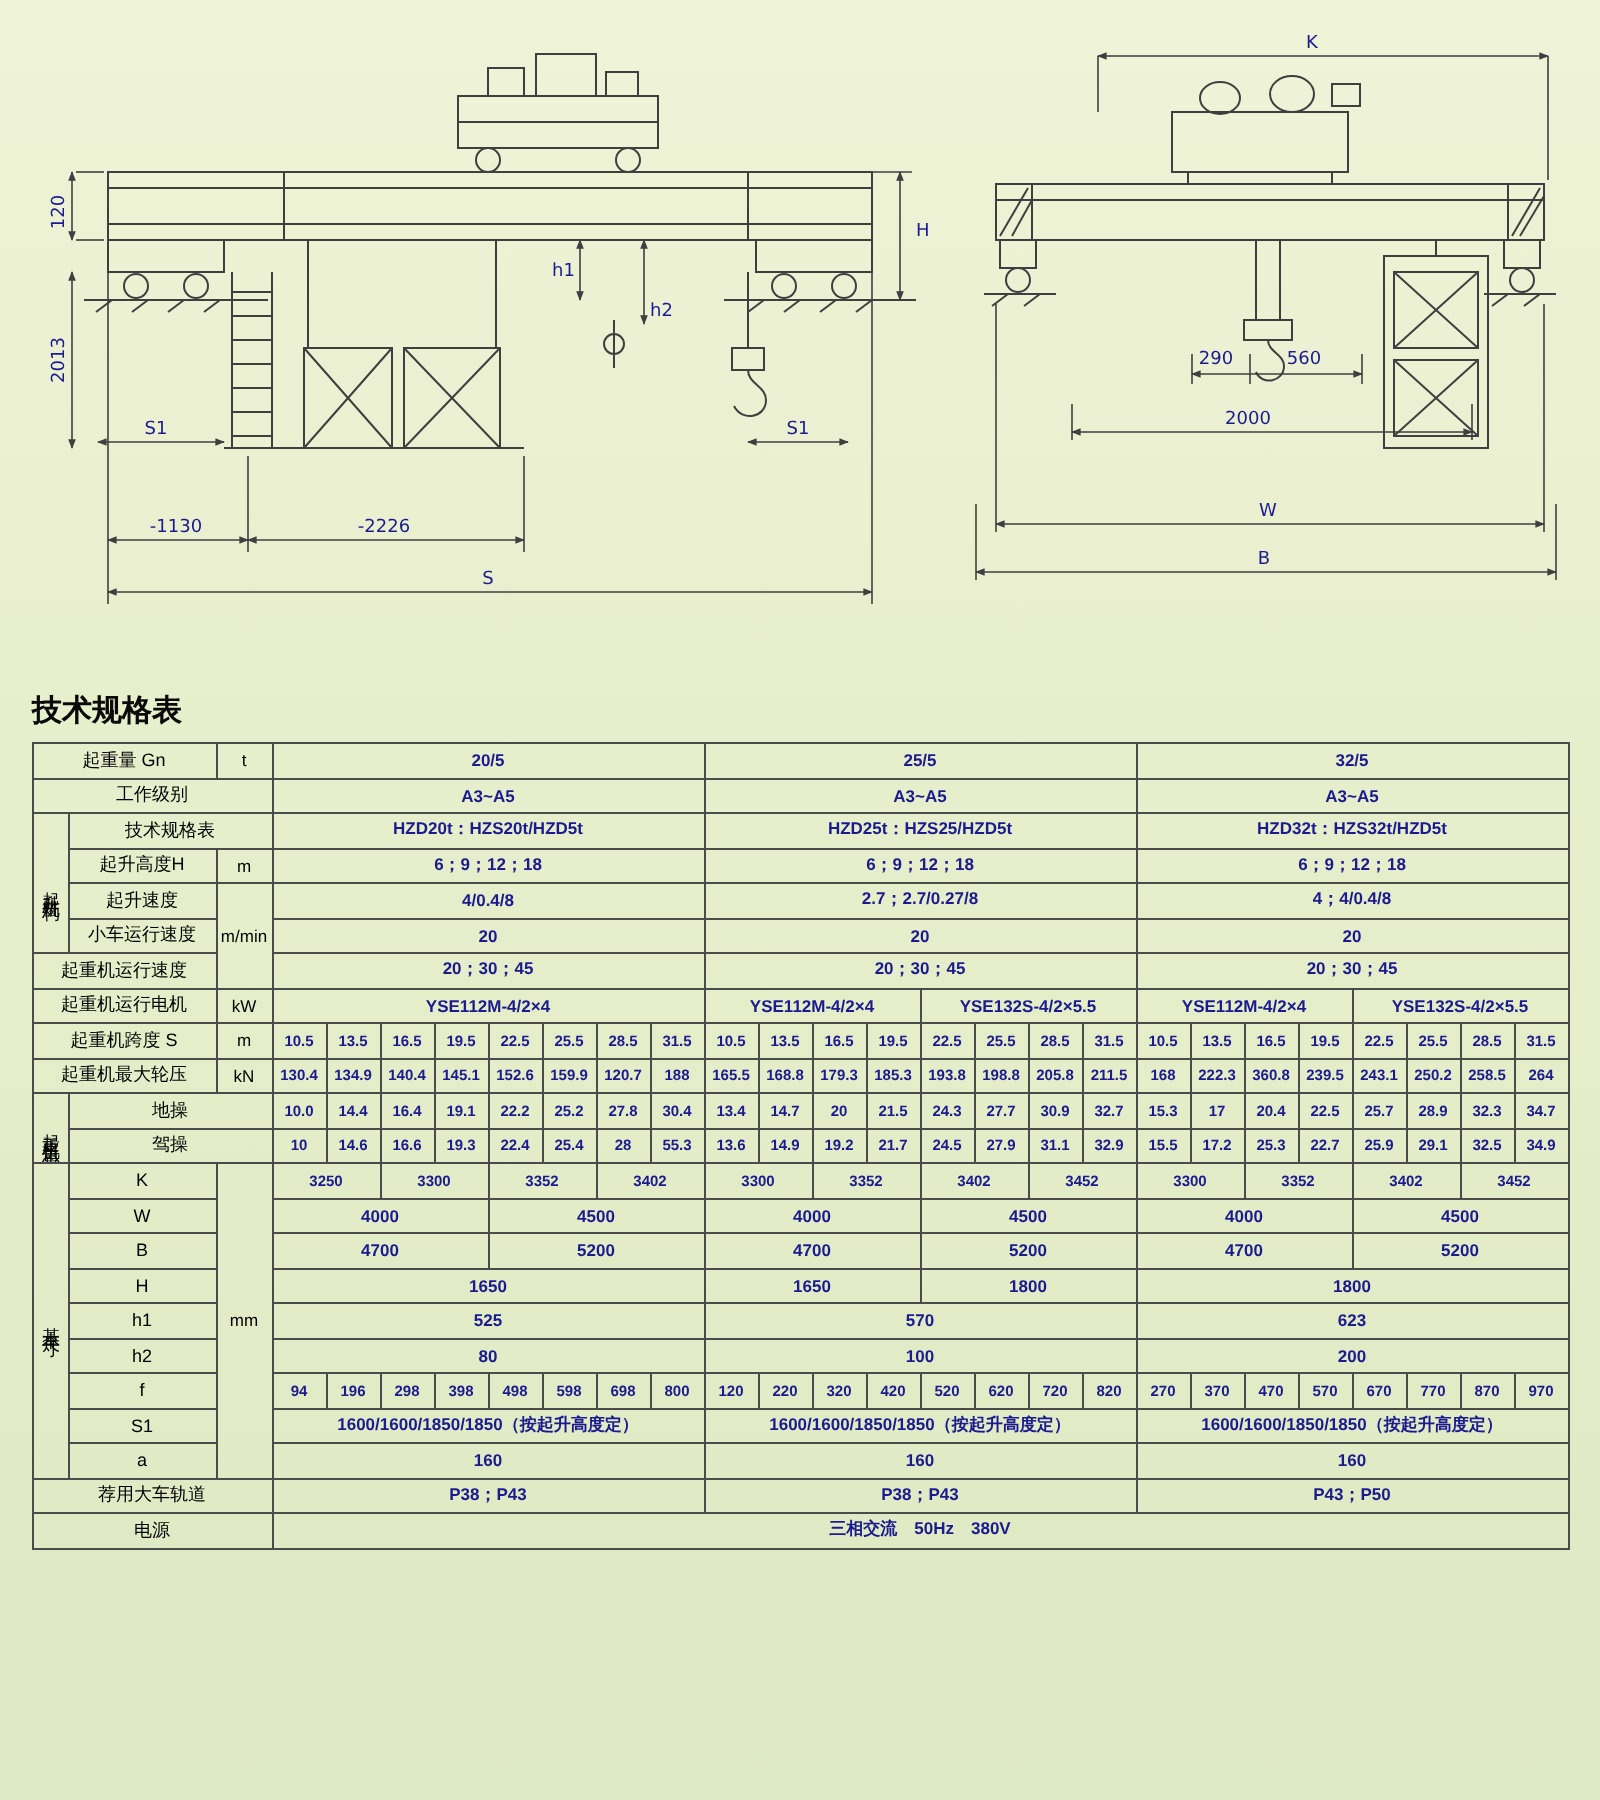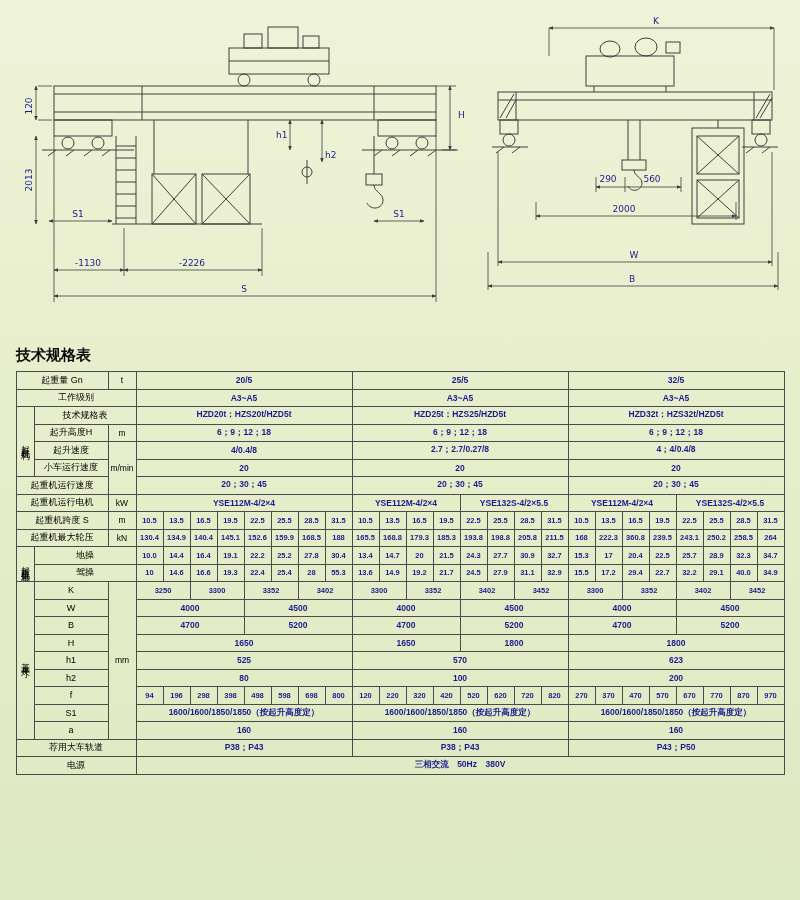--- a/index.html
+++ b/index.html
@@ -356,21 +356,21 @@
         </tr>
         <tr>
           <td colspan="2" class="lbl">起重机最大轮压</td>
           <td class="unit">kN</td>
           <td class="num">130.4</td>
           <td class="num">134.9</td>
           <td class="num">140.4</td>
           <td class="num">145.1</td>
           <td class="num">152.6</td>
           <td class="num">159.9</td>
-          <td class="num">168.5</td>
+          <td class="num">120.7</td>
           <td class="num">188</td>
           <td class="num">165.5</td>
           <td class="num">168.8</td>
           <td class="num">179.3</td>
           <td class="num">185.3</td>
           <td class="num">193.8</td>
           <td class="num">198.8</td>
           <td class="num">205.8</td>
           <td class="num">211.5</td>
           <td class="num">168</td>
@@ -423,25 +423,25 @@
           <td class="num">13.6</td>
           <td class="num">14.9</td>
           <td class="num">19.2</td>
           <td class="num">21.7</td>
           <td class="num">24.5</td>
           <td class="num">27.9</td>
           <td class="num">31.1</td>
           <td class="num">32.9</td>
           <td class="num">15.5</td>
           <td class="num">17.2</td>
-          <td class="num">29.4</td>
+          <td class="num">25.3</td>
           <td class="num">22.7</td>
-          <td class="num">32.2</td>
+          <td class="num">25.9</td>
           <td class="num">29.1</td>
-          <td class="num">40.0</td>
+          <td class="num">32.5</td>
           <td class="num">34.9</td>
         </tr>
         <tr>
           <td rowspan="9" class="vlbl">基本尺寸</td>
           <td class="lbl">K</td>
           <td rowspan="9" class="unit">mm</td>
           <td colspan="2" class="num">3250</td>
           <td colspan="2" class="num">3300</td>
           <td colspan="2" class="num">3352</td>
           <td colspan="2" class="num">3402</td>

